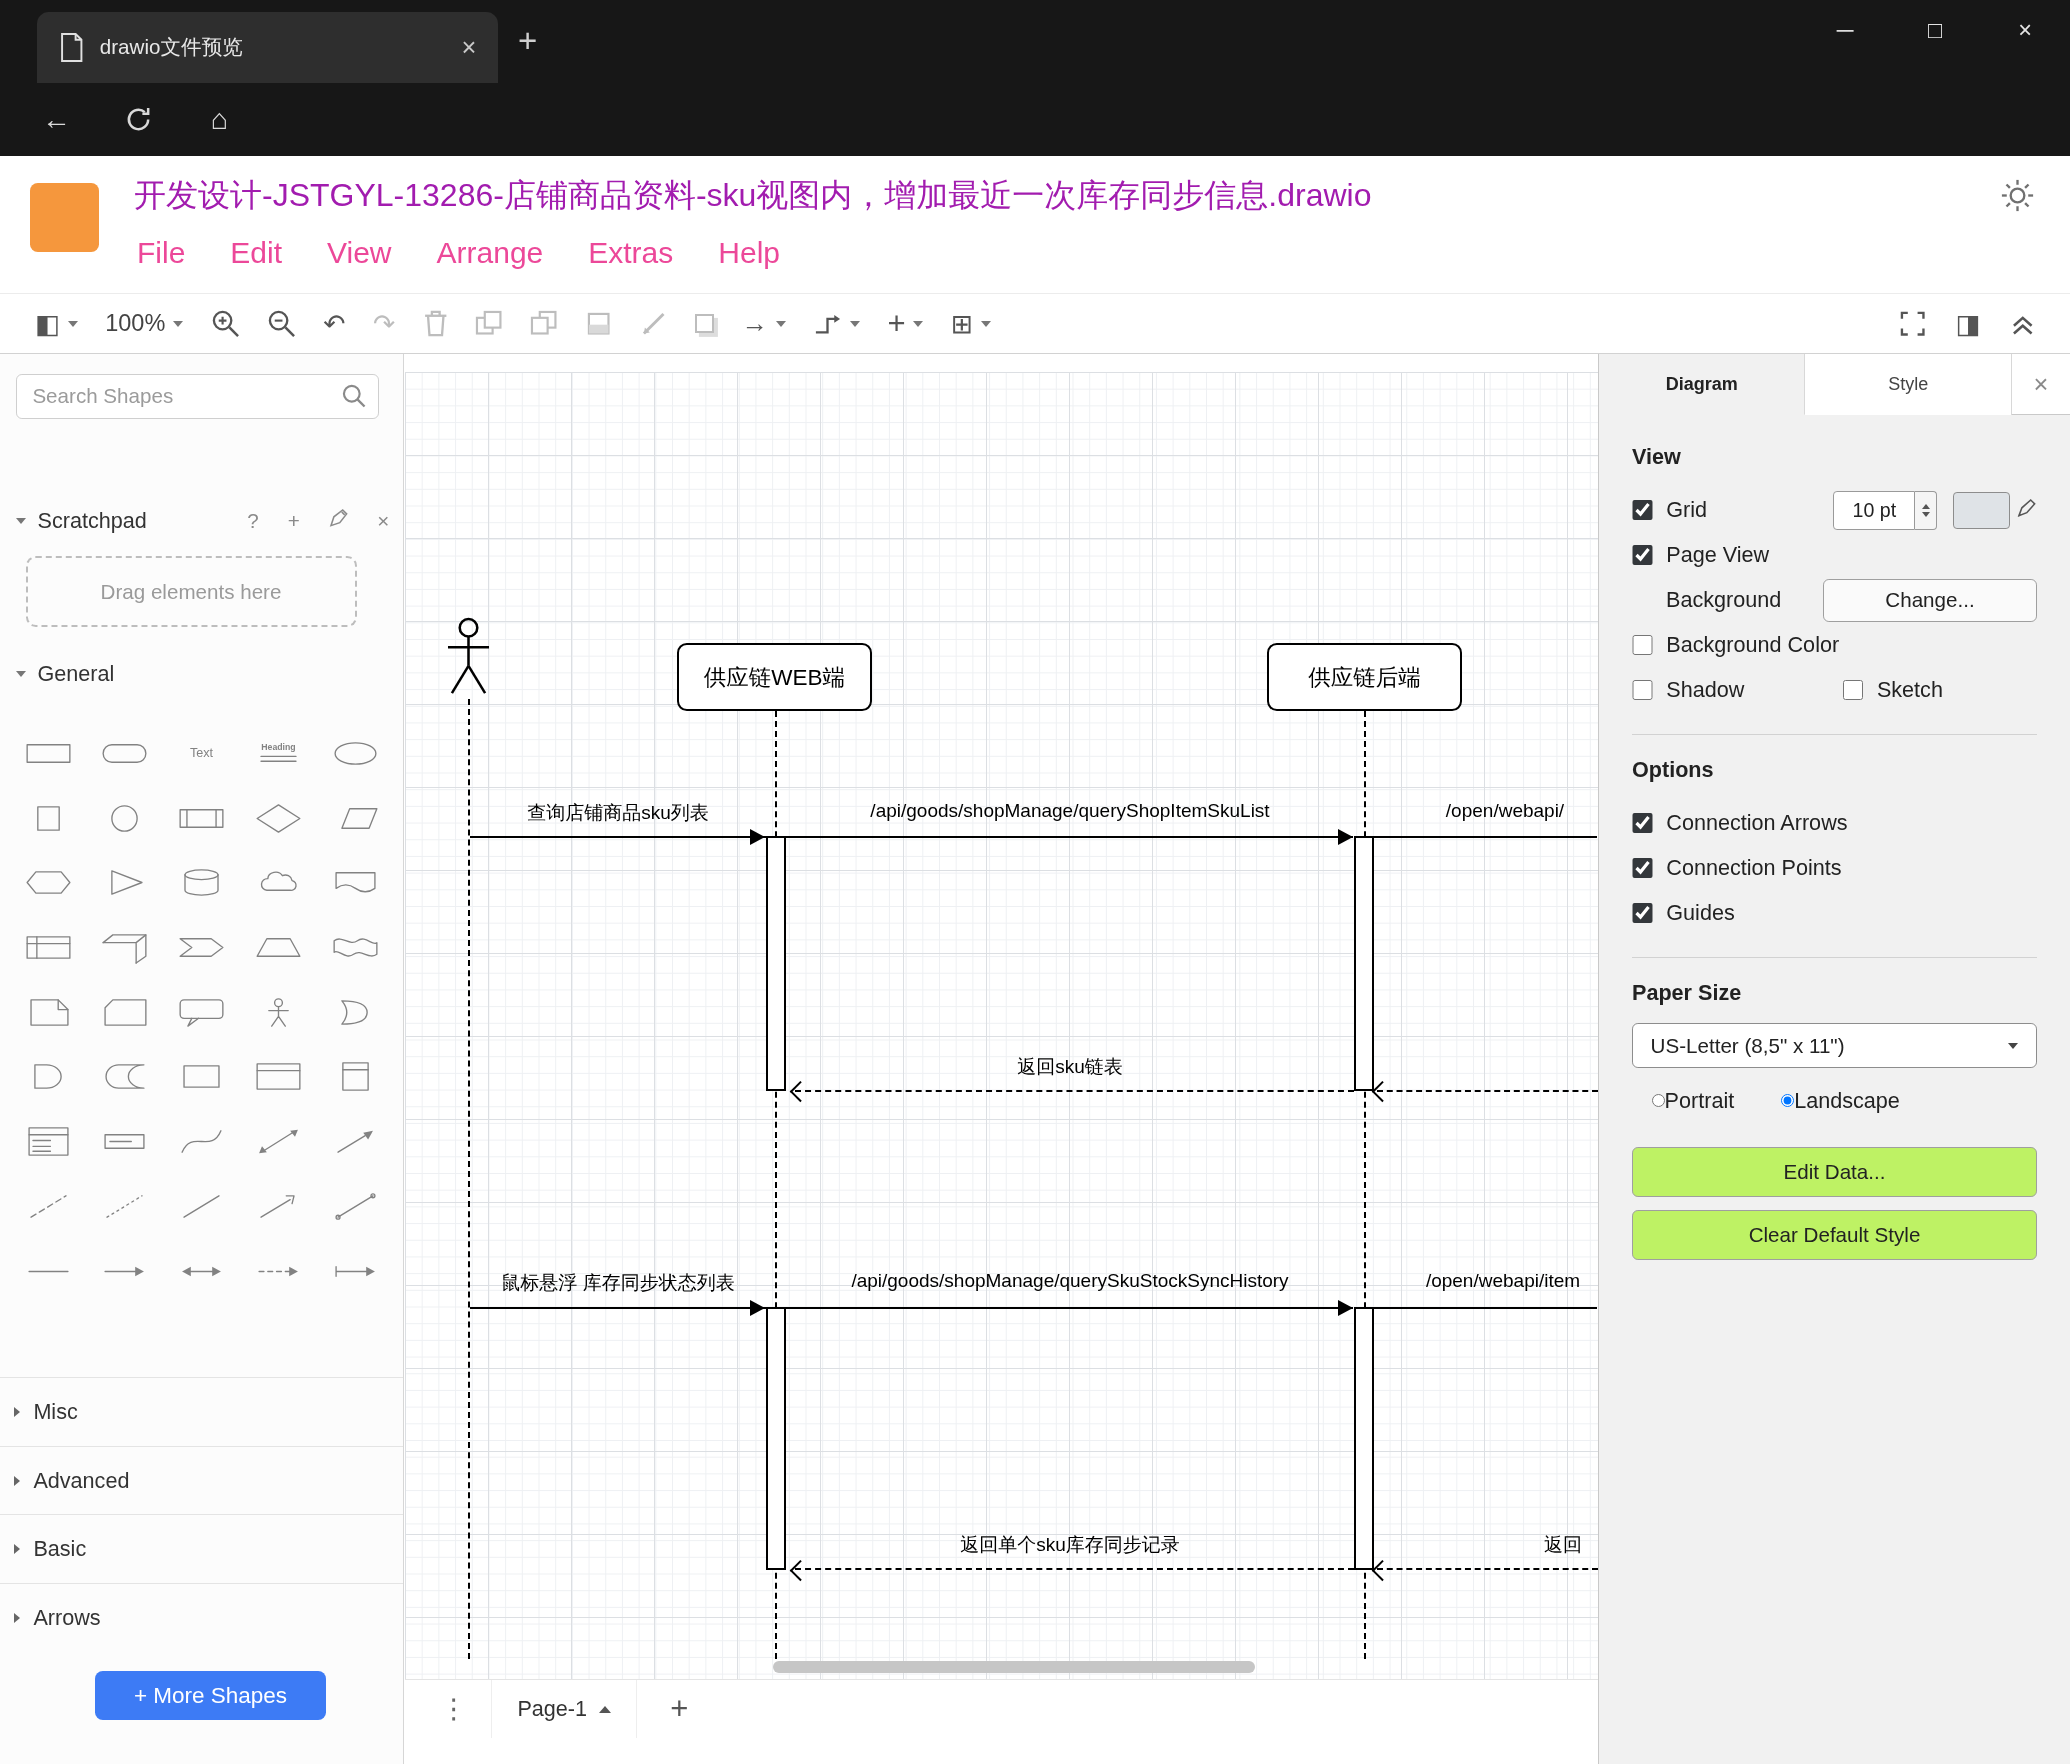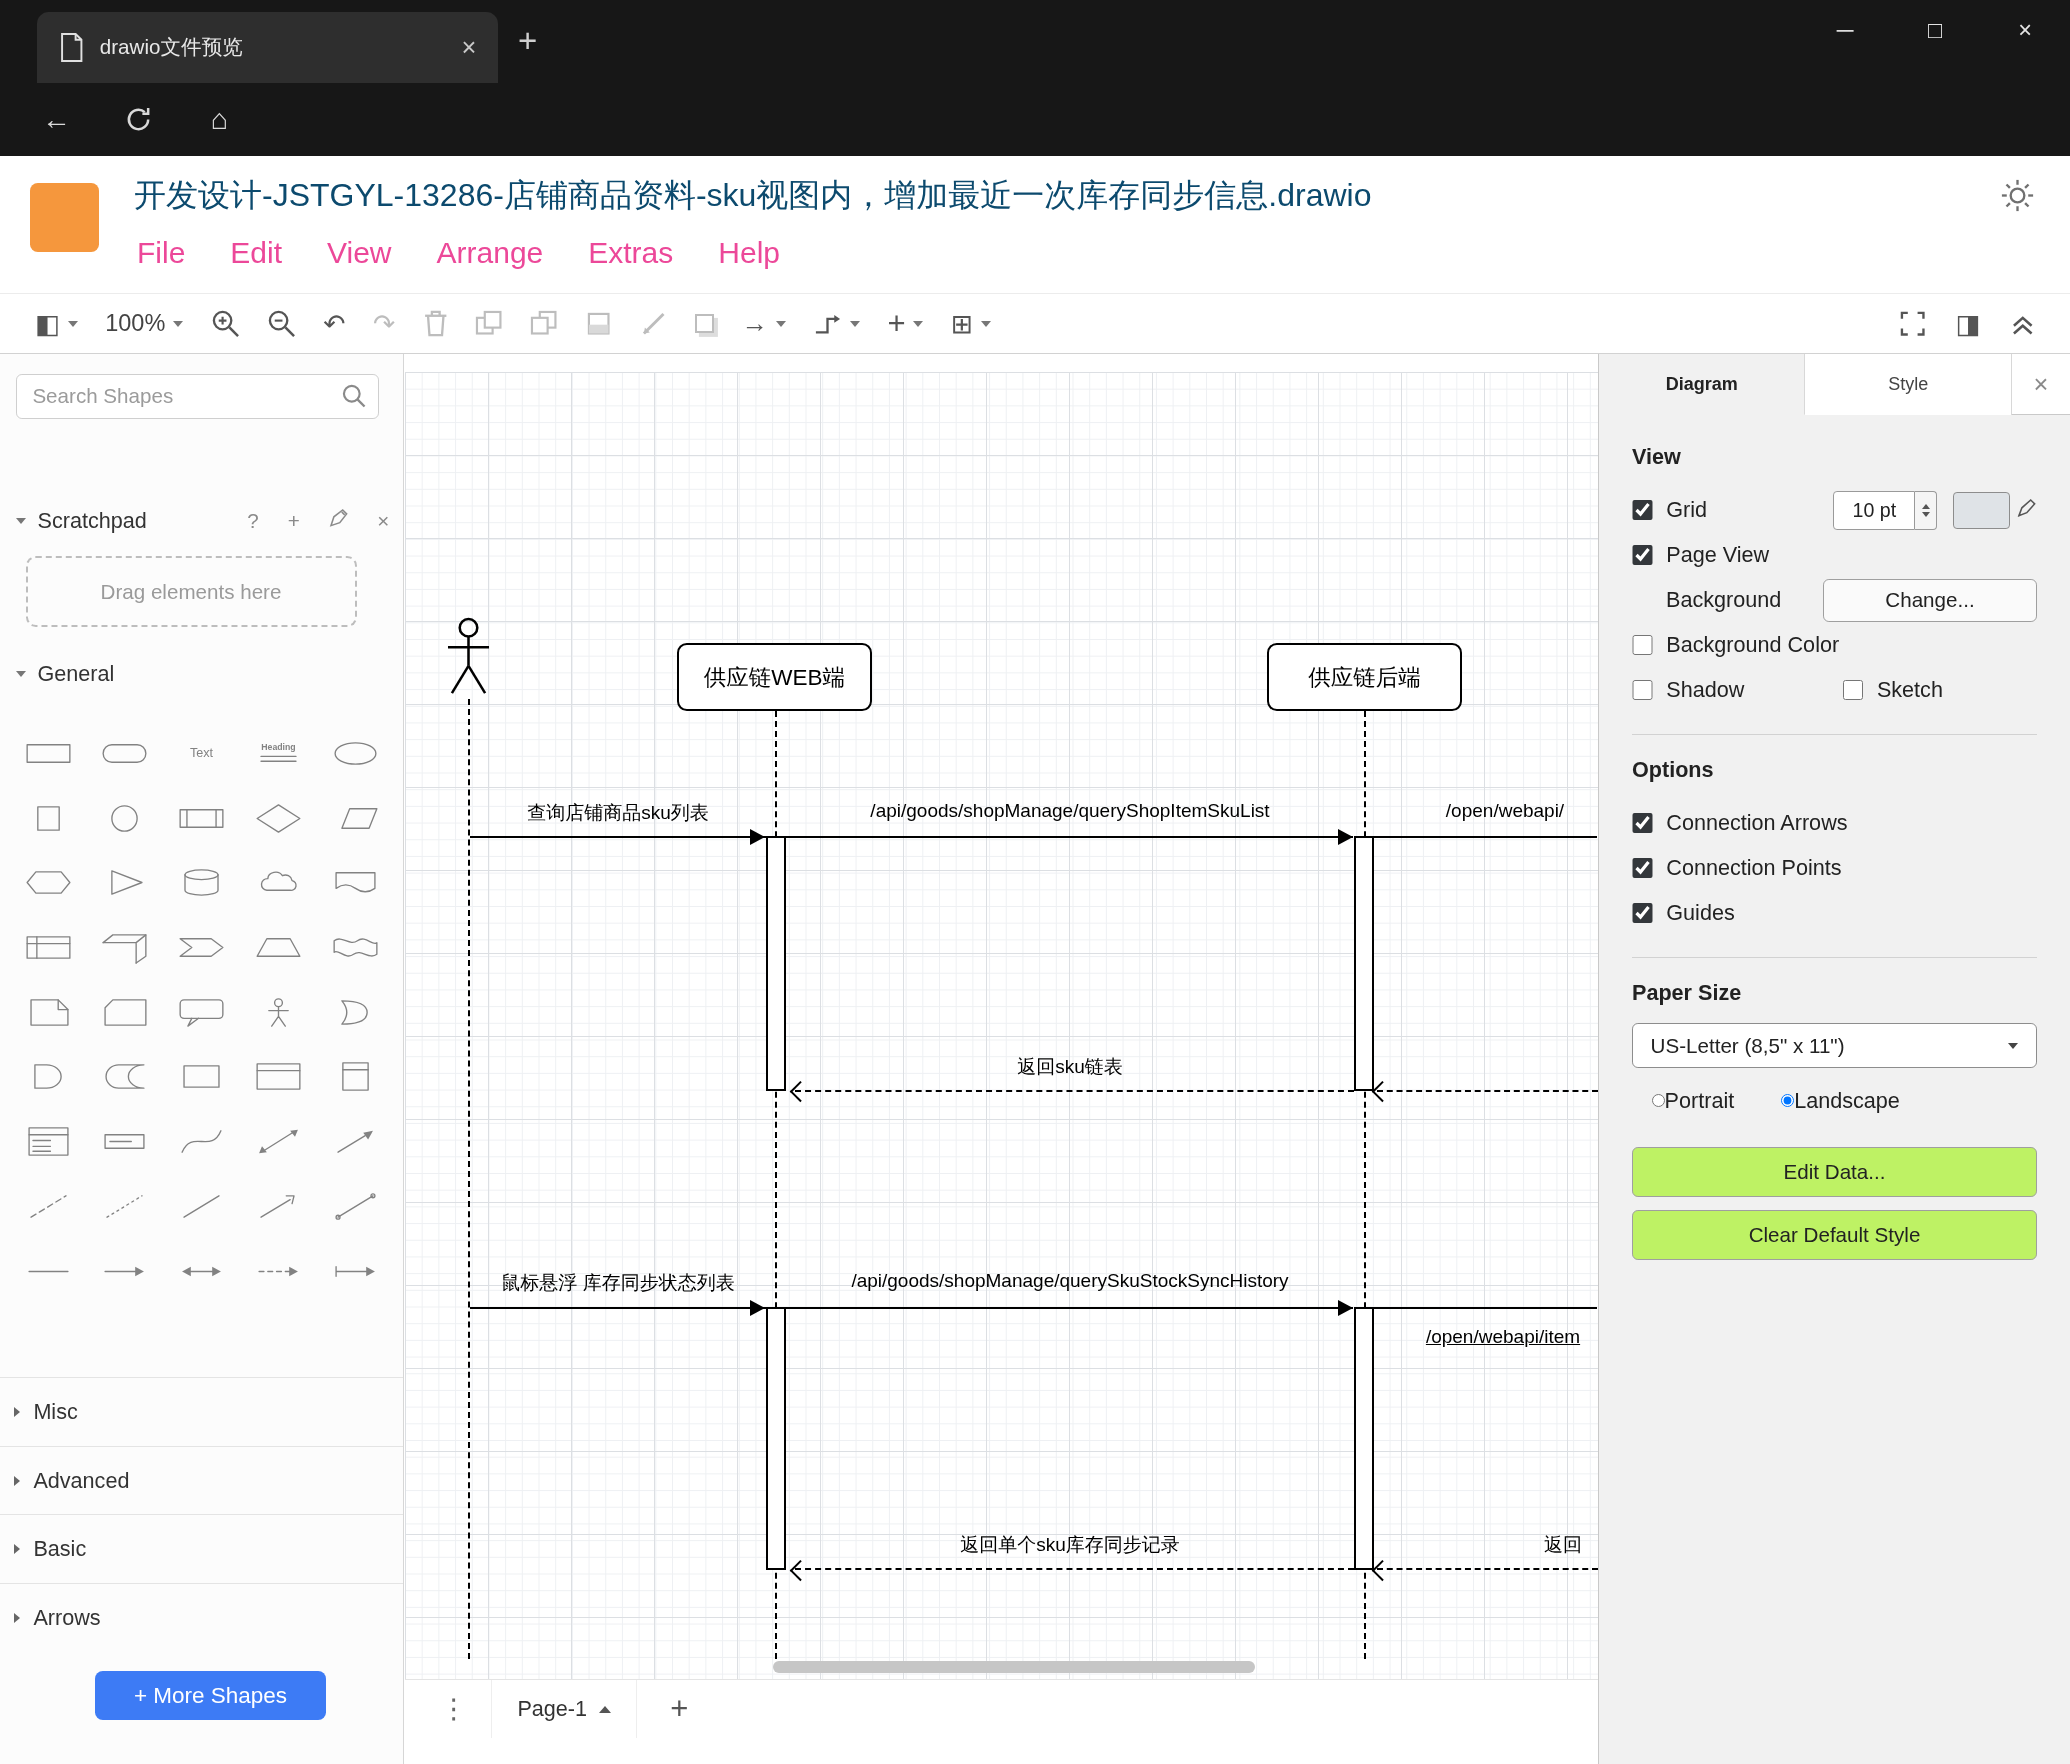--- a/index.html
+++ b/index.html
@@ -24,21 +24,21 @@
   .pill .url { color:#dfe2e6; font-size:19.6px; flex:1; white-space:nowrap; overflow:hidden; margin-left:13.7px; }
   .pill-ic { color:#cfcfcf; font-size:19.6px; margin-left:25.5px; flex:none; }
   .ext-icons { position:absolute; right:29px; top:92px; height:49px; display:flex; align-items:center; gap:29px; }
   .bing-ic { width:35px; height:35px; border-radius:8.8px; background:linear-gradient(135deg,#2b6df6,#1e9bf0); display:flex; align-items:center; justify-content:center; color:#fff; font-weight:bold; font-size:21.6px; }
   .avatar { width:39px; height:39px; border-radius:50%; background:radial-gradient(circle at 35% 30%, #e8c49a, #8a5a36 70%, #5d3a22); border:1px solid #555; }
   .dots { color:#d9d9d9; font-size:27.4px; letter-spacing:2px; }
 
   
   .appheader { position:absolute; left:0; top:156px; width:2070px; height:137px; background:#fff; }
   .logo { position:absolute; left:30px; top:26.5px; width:69px; height:69px; border-radius:7.8px; }
-  .doc-title { position:absolute; left:134px; top:17.6px; font-size:32px; color:#0c4a6e; white-space:nowrap; }
+  .doc-title { position:absolute; left:134px; top:17.6px; font-size:32px; color:#a21caf; white-space:nowrap; }
   .menubar { position:absolute; left:137px; top:80px; display:flex; gap:45px; font-size:30px; color:#ec4899; }
   .menubar span { cursor:default; }
   .theme-toggle { position:absolute; right:33px; top:19.6px; color:#707070; }
 
   
   .tbar { position:absolute; left:0; top:293px; width:2070px; height:61px; background:#fff; border-top:1px solid #ececec; border-bottom:1px solid #d2d2d2; display:flex; align-items:center; padding:0 35px; }
   .ti { display:flex; align-items:center; color:#555; font-size:26.5px; margin-left:27.4px; }
   .ti.first { margin-left:0; }
   .ti.dis { color:#bdbdbd; }
   .ti svg { display:block; }
@@ -663,21 +663,21 @@
   <div class="chv" style="left:970px; top:730px;"></div>
 
   <div class="mlabel" style="left:213px; top:916px;">鼠标悬浮 库存同步状态列表</div>
   <div class="mline" style="left:65px; top:953px; width:296px;"></div>
   <div class="ahr" style="left:345px; top:946px;"></div>
 
   <div class="mlabel" style="left:665px; top:916px;">/api/goods/shopManage/querySkuStockSyncHistory</div>
   <div class="mline" style="left:380px; top:953px; width:568px;"></div>
   <div class="ahr" style="left:933px; top:946px;"></div>
 
-  <div class="mlabel" style="left:1098px; top:972px;text-decoration:underline;">/open/webapi/item</div>
+  <div class="mlabel" style="left:1098px; top:916px;">/open/webapi/item</div>
   <div class="mline" style="left:968px; top:953px; width:224px;"></div>
 
   <div class="mlabel" style="left:665px; top:1178px;">返回单个sku库存同步记录</div>
   <div class="rline" style="left:390px; top:1214px; width:559px;"></div>
   <div class="chv" style="left:388px; top:1209px;"></div>
   <div class="rline" style="left:972px; top:1214px; width:221px;"></div>
   <div class="chv" style="left:970px; top:1209px;"></div>
   <div class="mlabel noctr" style="left:1139px; top:1178px;">返回</div>
 
   <div class="hscroll"></div>

